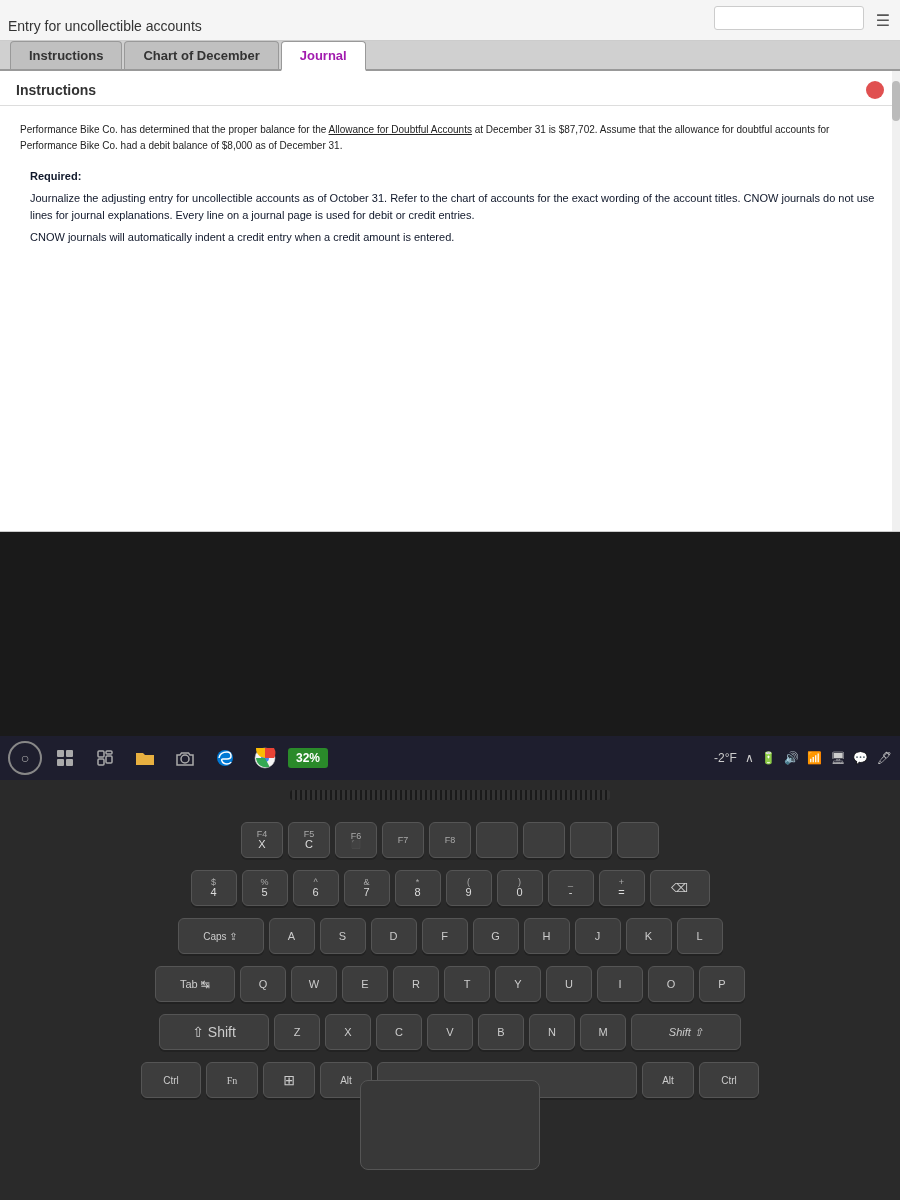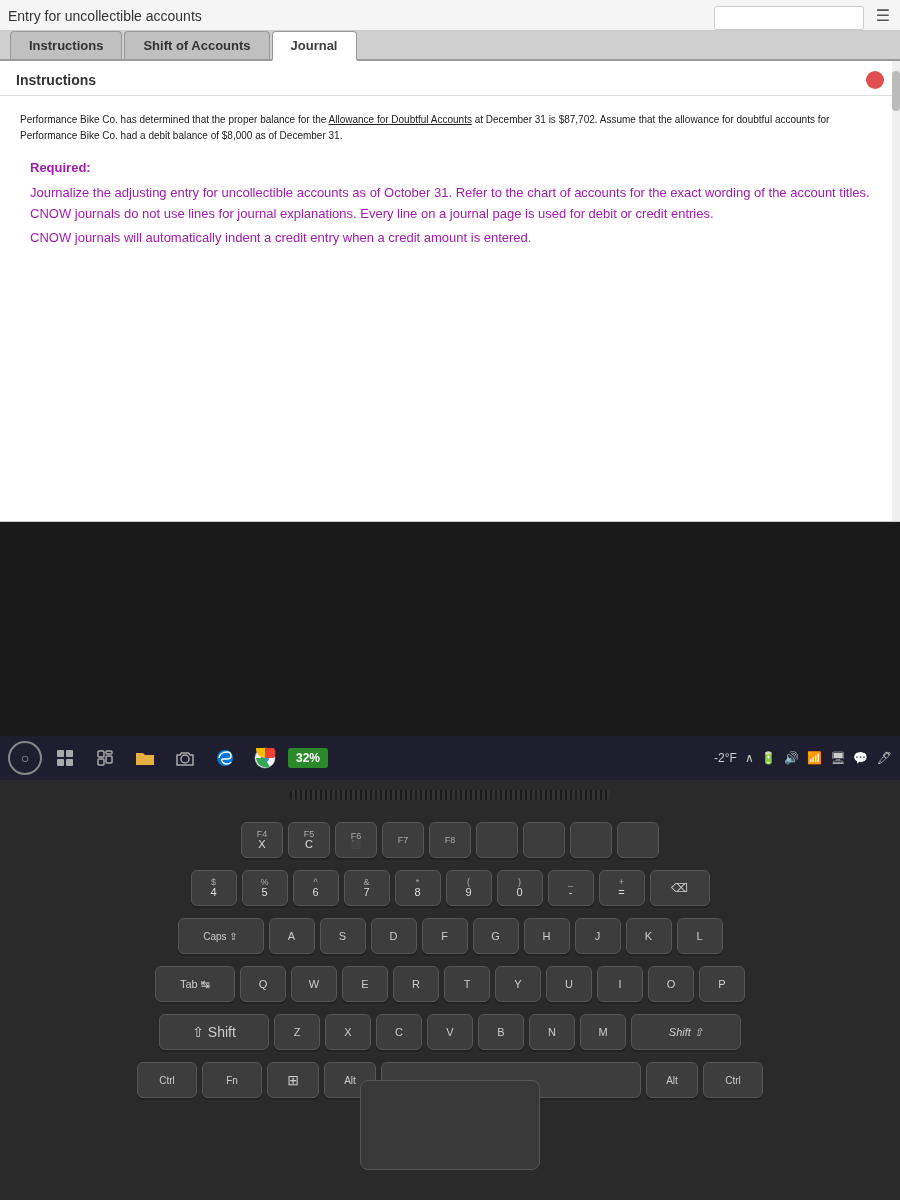--- a/index.html
+++ b/index.html
@@ -35,21 +35,21 @@
       cursor: pointer;
       border-radius: 4px 4px 0 0;
       border: 1px solid #999;
       border-bottom: none;
       background: #c0c0c0;
       color: #333;
     }
 
     .tab.active {
       background: #ffffff;
-      color: #404040;
+      color: #a21caf;
       border-color: #999;
       border-bottom: 2px solid #fff;
       margin-bottom: -2px;
       z-index: 1;
     }
 
     
     .content-area {
       background: #ffffff;
       min-height: 460px;
@@ -103,22 +103,22 @@
     }
 
     .required-label {
       font-size: 13px;
       font-weight: 700;
       color: #222;
       margin-bottom: 8px;
     }
 
     .required-section p {
-      font-size: 13px;
-      color: #a21caf;
+      font-size: 11px;
+      color: #0f172a;
       line-height: 1.6;
       margin-bottom: 4px;
     }
 
     
     .taskbar {
       position: absolute;
       bottom: 420px;
       left: 0;
       width: 900px;
@@ -279,21 +279,21 @@
       height: 40px;
       background: #bbb;
       border-radius: 4px;
       position: absolute;
       top: 10px;
     }
 
     .window-header {
       position: relative;
       background: #f5f5f5;
-      padding: 8px 40px 6px 8px;
+      padding: 18px 40px 6px 8px;
       border-bottom: 1px solid #ccc;
       display: flex;
       align-items: center;
       gap: 6px;
     }
 
     .search-box {
       border: 1px solid #ccc;
       background: white;
       height: 24px;
@@ -320,21 +320,21 @@
 <div class="app-window">
 
   <div class="window-header">
     <span style="font-size:14px;color:#333;font-weight:500;">Entry for uncollectible accounts</span>
     <input class="search-box" type="text" style="">
     <span class="hamburger-icon">☰</span>
   </div>
 
   <div class="tab-bar">
     <div class="tab">Instructions</div>
-    <div class="tab">Shift of Accounts</div>
+    <div class="tab">Chart of December</div>
     <div class="tab active">Journal</div>
   </div>
 
   <div class="content-area content-wrapper">
 
     <div class="instructions-header">
       <span class="instructions-label">Instructions</span>
       <button class="close-btn"></button>
     </div>
 
@@ -622,21 +622,21 @@
         </div>
       <div class="key" style="width:110px;font-style:italic;">
         <span style="font-size:11px;">Shift ⇧</span>
       </div>
     </div>
 
     <div class="key-row">
       <div class="key key-fn" style="width:60px;">
           <span style="font-size:10px;">Ctrl</span>
         </div>
-      <div class="key key-fn" style="width:60px;">
+      <div class="key key-fn" style="width:52px;font-family:Liberation Serif, serif;">
           <span style="font-size:10px;">Fn</span>
         </div>
       <div class="key key-fn" style="width:52px;">
           <span style="font-size:14px;">⊞</span>
         </div>
       <div class="key key-fn" style="width:52px;">
           <span style="font-size:10px;">Alt</span>
         </div>
       <div class="key" style="width:260px;">
           <span></span>

